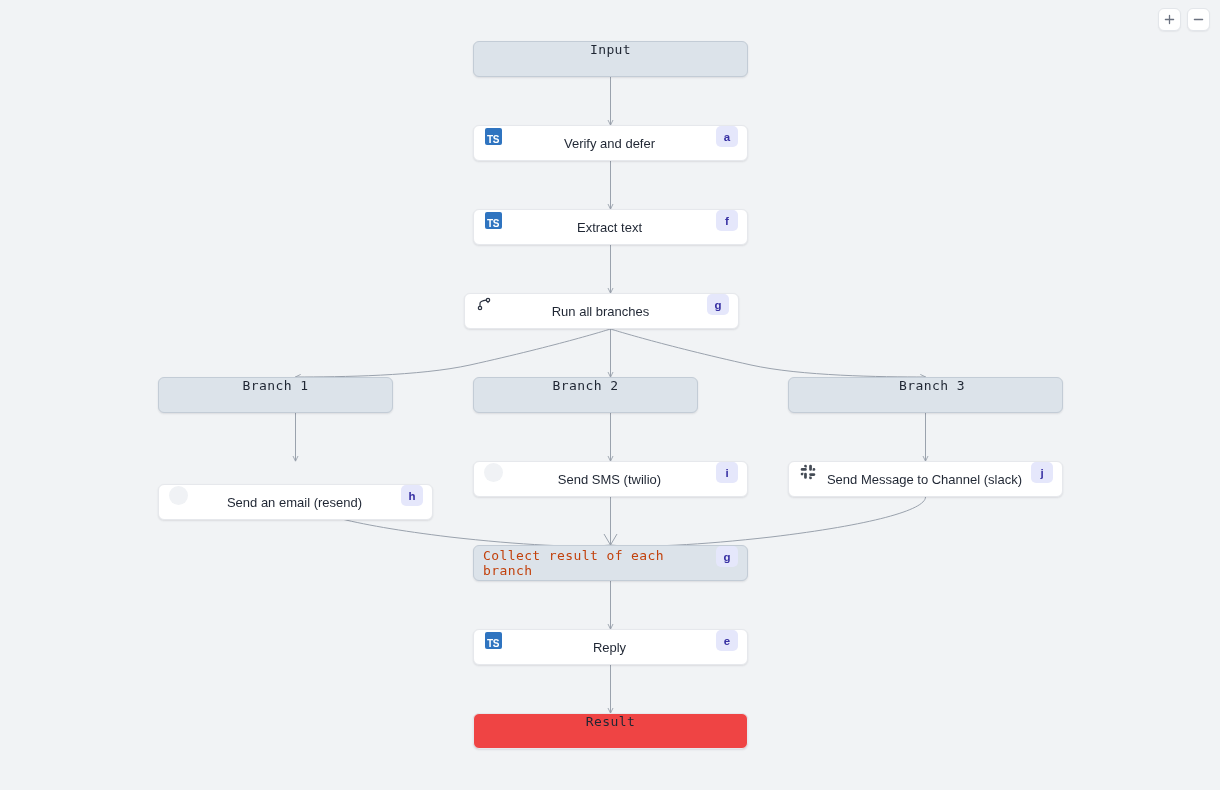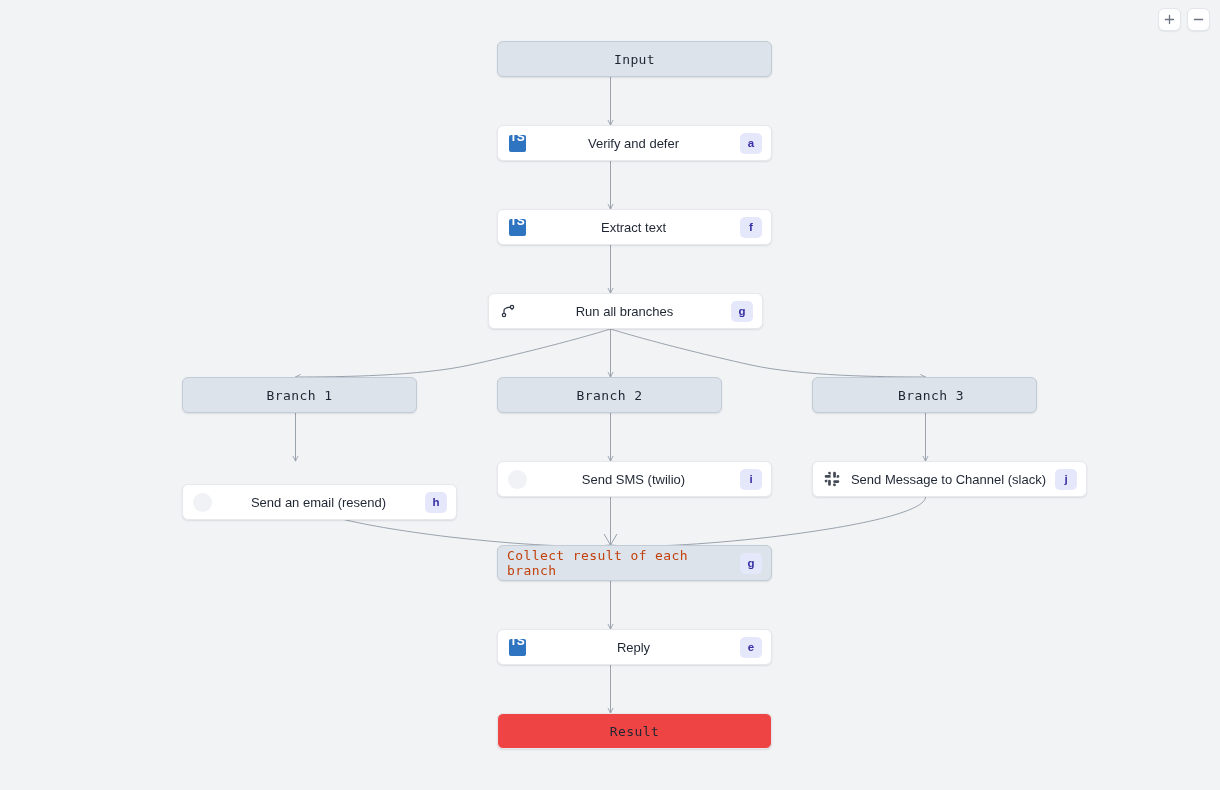--- a/index.html
+++ b/index.html
@@ -58,23 +58,21 @@
   }
   .zoom-btn svg { display: block; }
 
   
   .node {
     position: absolute;
     box-sizing: border-box;
     height: 36px;
     border-radius: 6px;
     display: flex;
-    align-items: center;
     z-index: 5;
-    margin-left: 24px;
   }
   .node.plain {
     background: #dce3ea;
     border: 1px solid #c3ccd6;
     box-shadow: 0 1px 2px rgba(16,24,40,0.10);
     justify-content: center;
   }
   .node.white {
     background: #ef4444;
     border: 1px solid #e6e8ec;
@@ -129,27 +127,27 @@
     align-items: center;
     justify-content: center;
   }
   .ts-icon {
     width: 17px;
     height: 17px;
     border-radius: 2px;
     background: #2f74c0;
     color: #ffffff;
     font-family: "Liberation Sans", sans-serif;
-    font-size: 12px;
+    font-size: 10px;
     font-weight: bold;
     display: flex;
     align-items: flex-end;
     justify-content: center;
     letter-spacing: -0.3px;
-    padding-bottom: 8px;
+    padding-bottom: 0;
     box-sizing: border-box;
   }
   .blank-icon {
     width: 19px;
     height: 19px;
     border-radius: 50%;
     background: #f0f2f5;
   }
   .branch-icon svg, .slack-icon svg { display: block; }
 
@@ -246,21 +244,21 @@
   </div>
 
   <div class="node plain" style="left:158px; top:377px; width:235px;">
     <span class="node-label-mono">Branch 1</span>
   </div>
 
   <div class="node plain" style="left:473px; top:377px; width:225px;">
     <span class="node-label-mono">Branch 2</span>
   </div>
 
-  <div class="node plain" style="left:788px; top:377px; width:225px;padding-left:13px;">
+  <div class="node plain" style="left:788px; top:377px; width:275px;padding-left:13px;">
     <span class="node-label-mono">Branch 3</span>
   </div>
 
   <div class="node card" style="left:158px; top:484px; width:275px;">
     <span class="icon-slot">
       <span class="blank-icon"></span>
     </span>
     <span class="card-center">
       <span class="node-label-sans">Send an email (resend)</span>
     </span>

